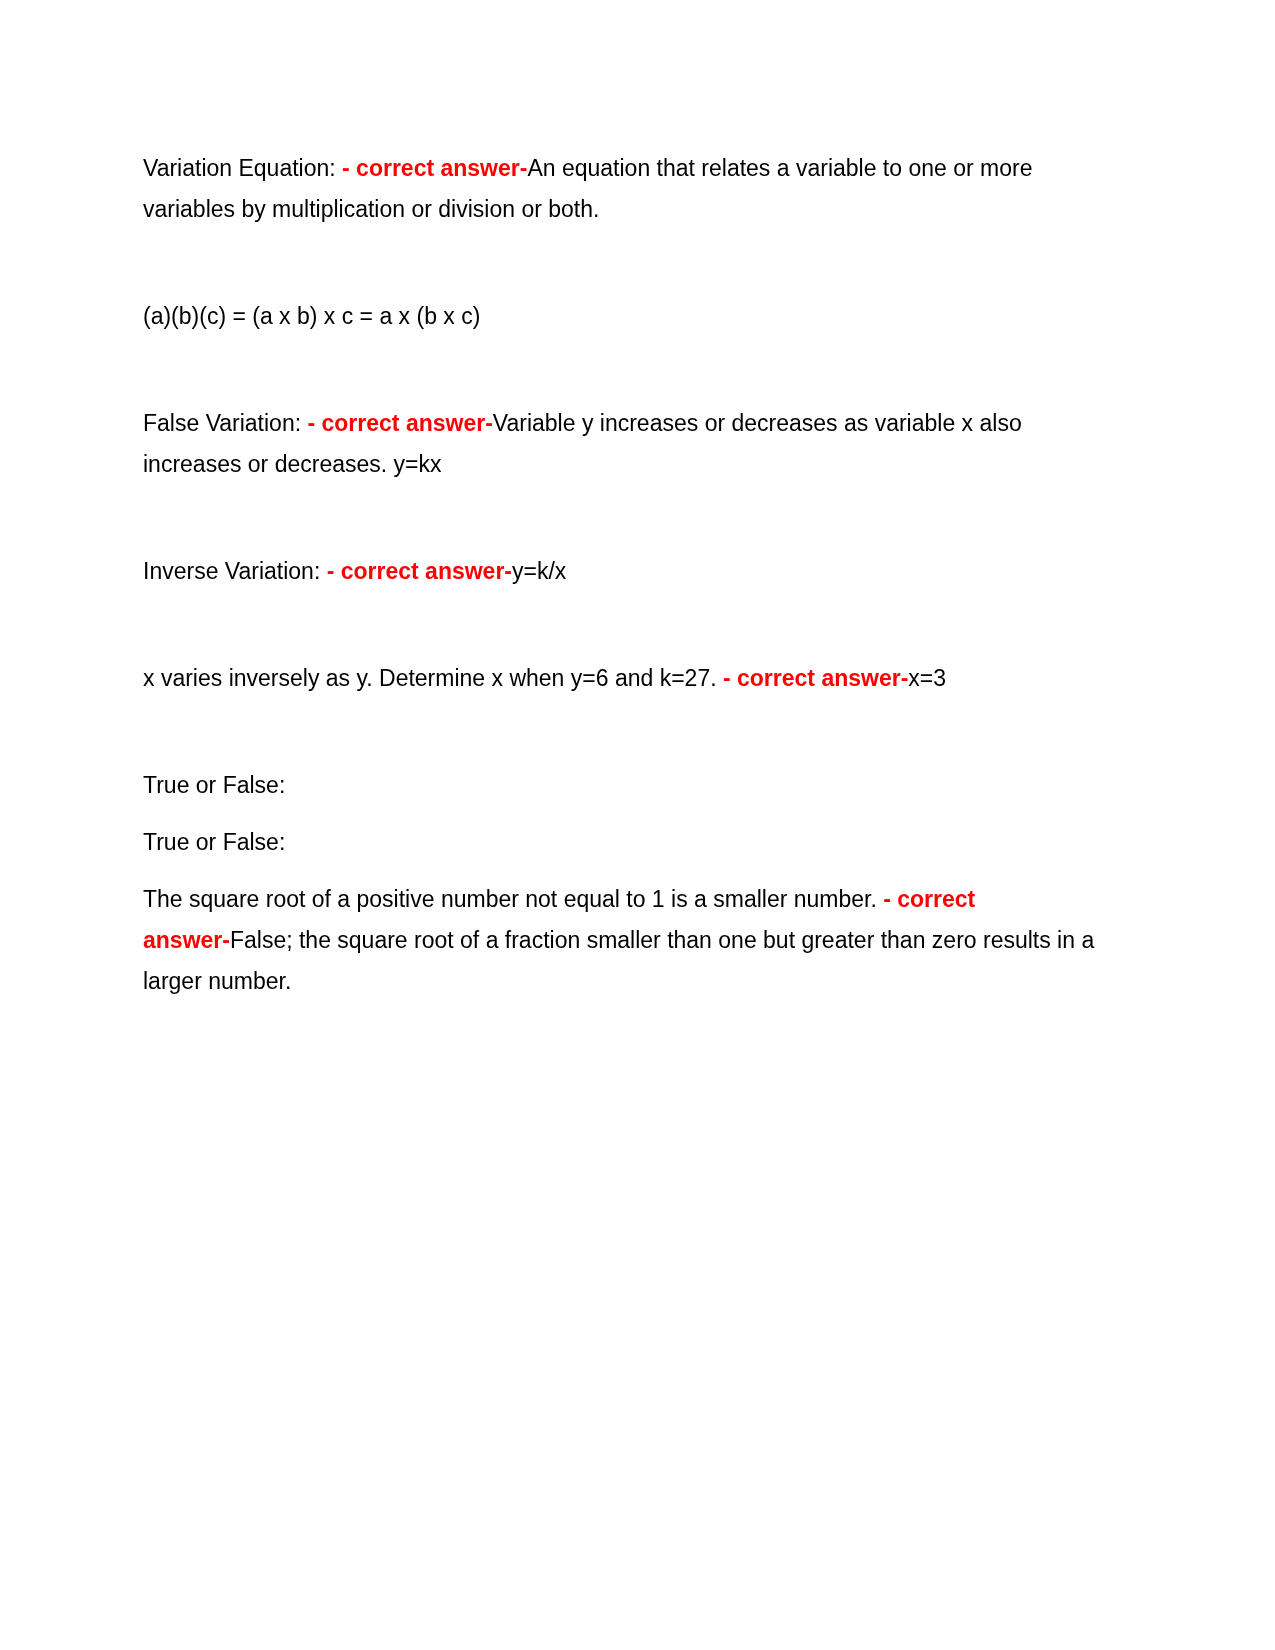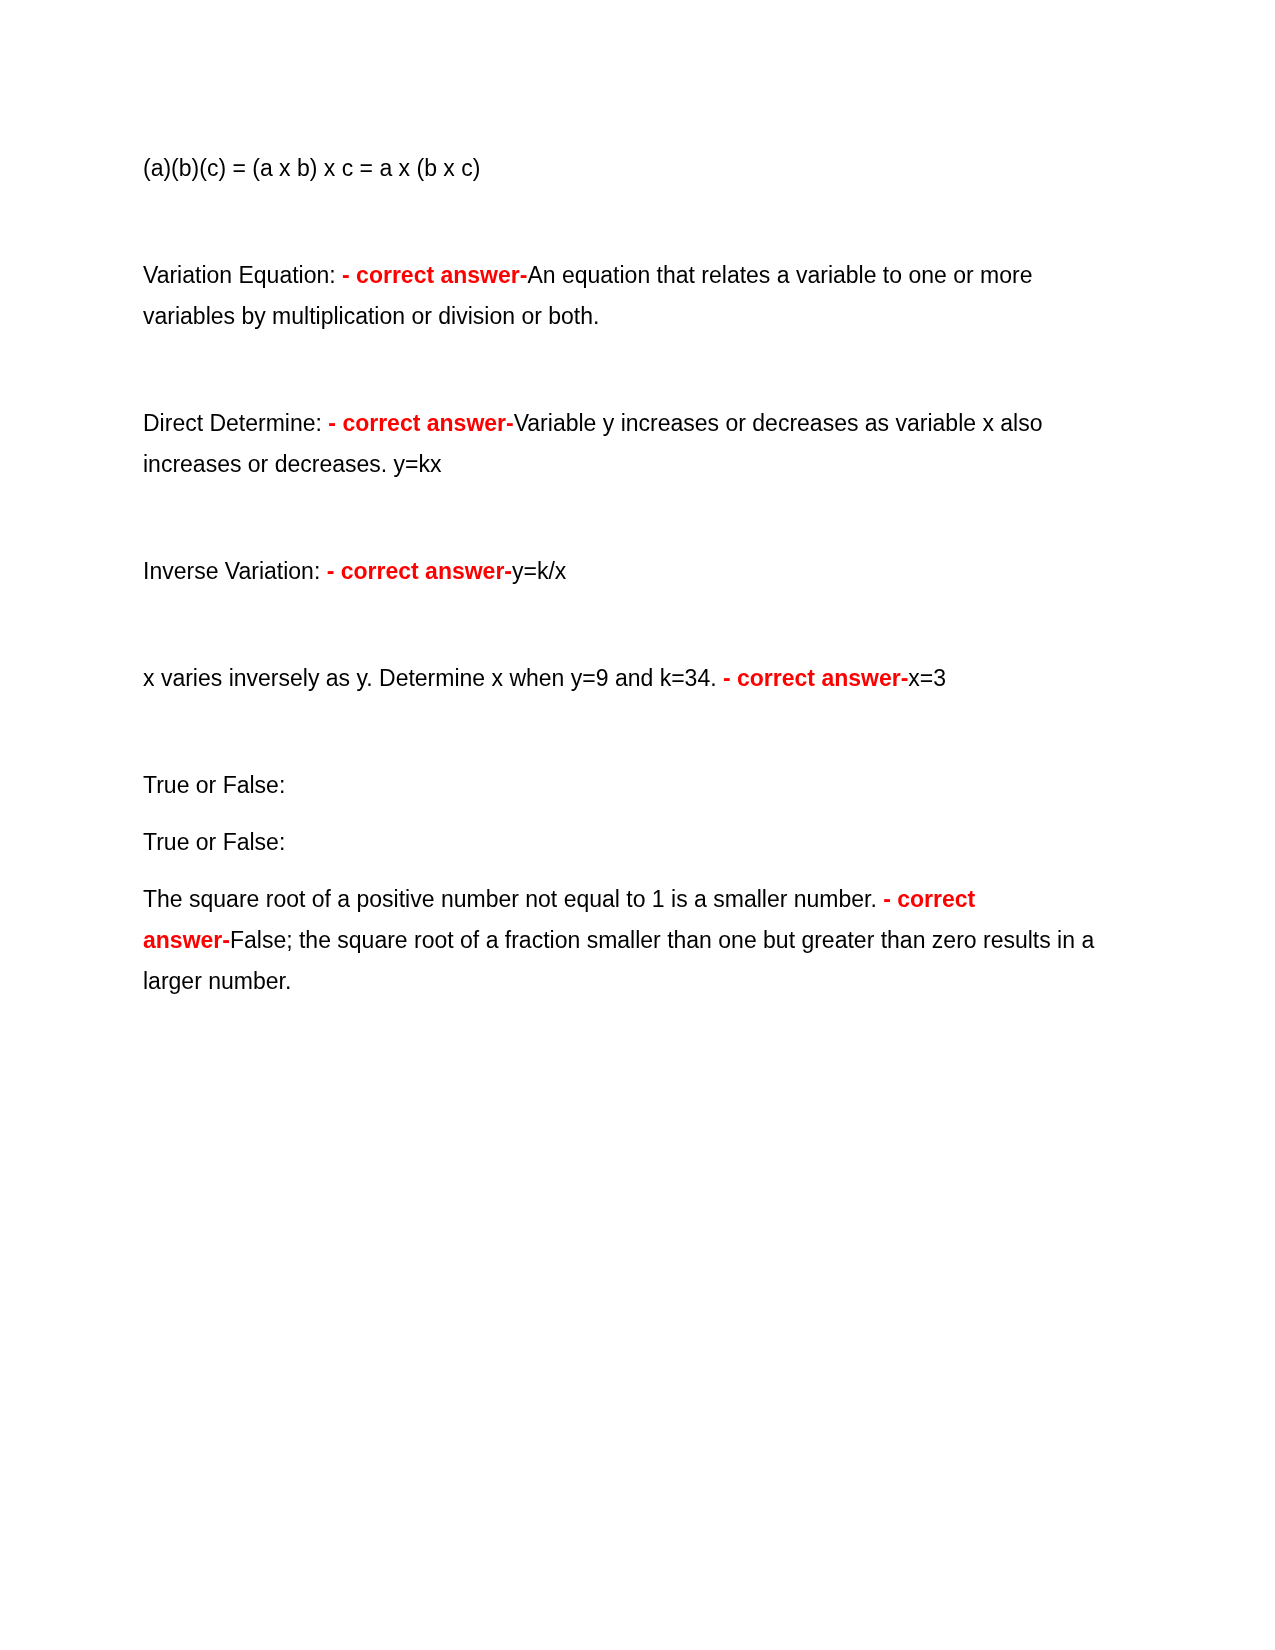--- a/index.html
+++ b/index.html
@@ -35,22 +35,22 @@
   .answer {
     color: #ff0000;
     font-weight: 700;
   }
 </style>
 </head>
 <body>
 
 <div class="page">
   <div class="content">
+      <p class="doc-para"><span>Variation Equation: </span><span class="answer">- correct answer-</span><span>An equation that relates a variable to one or more variables by multiplication or division or both.</span></p>
       <p class="doc-para"><span>(a)(b)(c) = (a x b) x c = a x (b x c)</span></p>
-      <p class="doc-para"><span>Variation Equation: </span><span class="answer">- correct answer-</span><span>An equation that relates a variable to one or more variables by multiplication or division or both.</span></p>
-      <p class="doc-para"><span>Direct Determine: </span><span class="answer">- correct answer-</span><span>Variable y increases or decreases as variable x also increases or decreases. y=kx</span></p>
+      <p class="doc-para"><span>False Variation: </span><span class="answer">- correct answer-</span><span>Variable y increases or decreases as variable x also increases or decreases. y=kx</span></p>
       <p class="doc-para"><span>Inverse Variation: </span><span class="answer">- correct answer-</span><span>y=k/x</span></p>
-      <p class="doc-para"><span>x varies inversely as y. Determine x when y=9 and k=34. </span><span class="answer">- correct answer-</span><span>x=3</span></p>
+      <p class="doc-para"><span>x varies inversely as y. Determine x when y=6 and k=27. </span><span class="answer">- correct answer-</span><span>x=3</span></p>
       <p class="doc-para tight"><span>True or False:</span></p>
       <p class="doc-para tight"><span>True or False:</span></p>
       <p class="doc-para"><span>The square root of a positive number not equal to 1 is a smaller number. </span><span class="answer">- correct answer-</span><span>⁠False; the square root of a fraction smaller than one but greater than zero results in a larger number.</span></p>
     </div>
 </div>
 
 </body></html>

